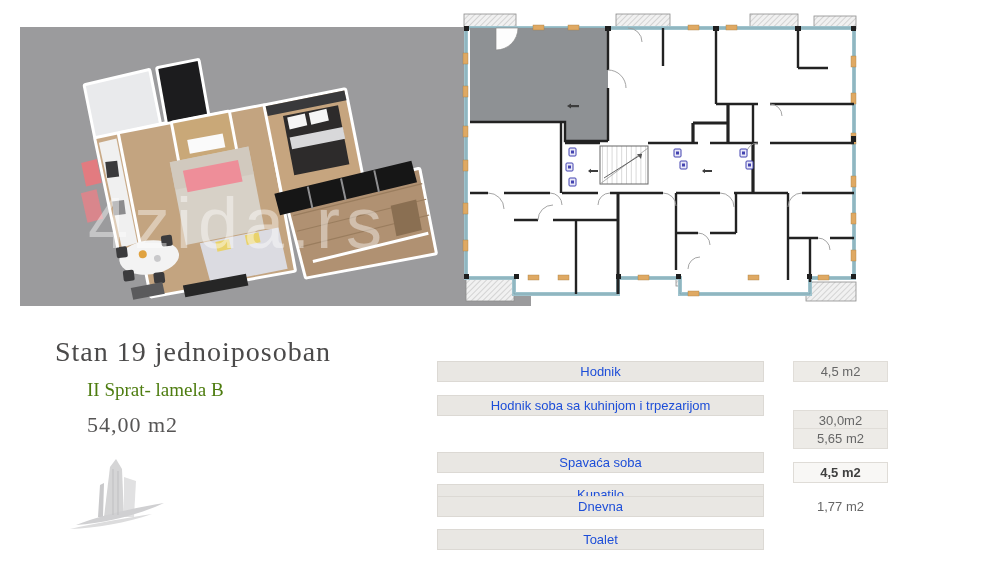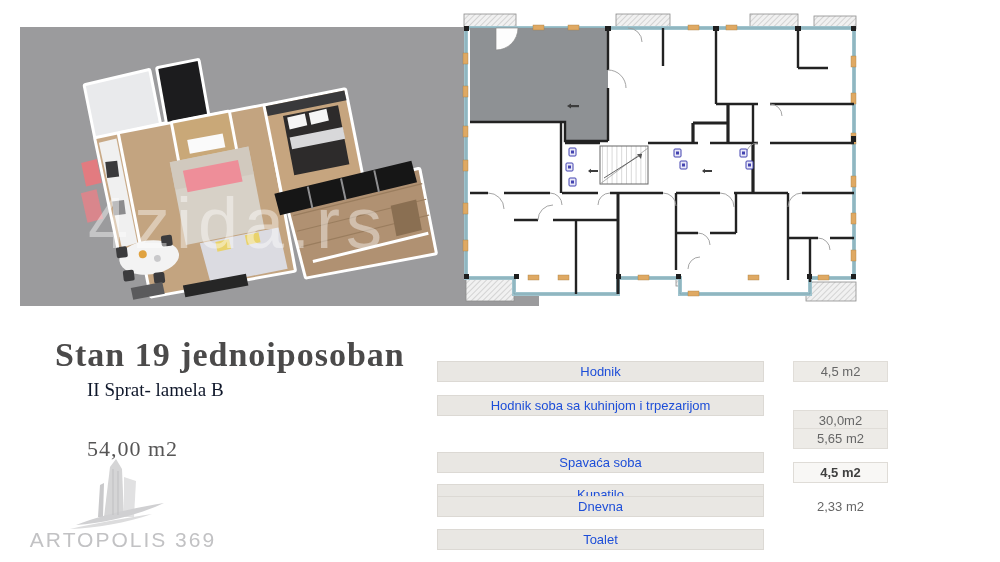--- a/index.html
+++ b/index.html
@@ -1,40 +1,40 @@
 <!DOCTYPE html>
 <html><head>
 <meta charset="utf-8">
 <style>
   html,body{margin:0;padding:0;}
   body{
     width:1000px;height:562px;position:relative;background:#ffffff;
     font-family:"Liberation Sans",sans-serif;overflow:hidden;
   }
   
-  .plan3d{position:absolute;left:20px;top:27px;width:511px;height:279px;background:#9b9b9d;padding-left:8px;}
+  .plan3d{position:absolute;left:20px;top:27px;width:511px;height:279px;background:#9b9b9d;}
   .plan3d svg{position:absolute;left:0;top:0;}
   .watermark{
     position:absolute;left:18px;top:155px;width:400px;text-align:center;
     font-size:72px;font-weight:400;letter-spacing:6px;color:rgba(255,255,255,0.42);
     font-family:"Liberation Sans",sans-serif;pointer-events:none;
   }
   
   .plan2d{position:absolute;left:458px;top:8px;width:406px;height:302px;}
   
   .title{
     position:absolute;left:55px;top:336px;font-family:"Liberation Serif",serif;
-    font-size:34px;color:#4b4a4a;letter-spacing:1px;font-weight:bold;
+    font-size:28px;color:#4b4a4a;letter-spacing:1px;
   }
   .subtitle{
     position:absolute;left:87px;top:379px;font-family:"Liberation Serif",serif;
-    font-size:19px;color:#0f172a;
+    font-size:19px;color:#4d7c0f;
   }
   .area{
-    position:absolute;left:87px;top:436px;font-family:"Liberation Serif",serif;
+    position:absolute;left:87px;top:412px;font-family:"Liberation Serif",serif;
     font-size:22px;color:#565555;letter-spacing:1px;
   }
   .brand{position:absolute;left:8px;top:450px;width:230px;height:110px;}
   .brand svg{position:absolute;left:48px;top:5px;}
   .brand-text{
     position:absolute;left:0px;top:78px;width:230px;text-align:center;
     font-size:21px;letter-spacing:2px;color:#c2c2c4;font-weight:400;
   }
   
   .row-label{
@@ -271,34 +271,33 @@
       <polygon points="68,22 80,26 78,62 68,62" fill="#e1e1e2"></polygon>
       <polygon points="44,30 48,28 47,62 42,62" fill="#c9c9cb"></polygon>
       <path d="M20,70 C45,60 78,53 108,48 C80,61 48,68 20,70 Z" fill="#d0d0d2"></path>
       <path d="M14,74 C40,68 70,63 96,59 C70,68 40,73 14,74 Z" fill="#dcdcdd"></path>
     </g>
     <g stroke="#bfbfc1" stroke-width="1">
       <line x1="57" y1="14" x2="57" y2="60"></line>
         <line x1="62" y1="16" x2="62" y2="60"></line>
     </g>
   </svg>
-  <div class="brand-text">ARTOPOLIS 369</div>
 </div>
 
 <div>
   <div class="row-label" style="top:361px">Hodnik</div>
   <div class="row-value box" style="top:361px">4,5 m2</div>
 
   <div class="row-label" style="top:395px">Hodnik soba sa kuhinjom i trpezarijom</div>
   <div class="row-value box" style="top:410px">30,0m2</div>
 
   <div class="row-label" style="top:452px">Spavaća soba</div>
   <div class="row-value box" style="top:428px">5,65 m2</div>
 
   <div class="row-label" style="top:484px">Kupatilo</div>
   <div class="row-value light strong" style="top:462px">4,5 m2</div>
 
   <div class="row-label" style="top:496px">Dnevna</div>
-  <div class="row-value" style="top:496px">2,33 m2</div>
+  <div class="row-value" style="top:496px">1,77 m2</div>
 
   <div class="row-label" style="top:529px">Toalet</div>
   <div class="row-value strong" style="top:556px">4,32 m2</div>
 </div>
 
 </body></html>

